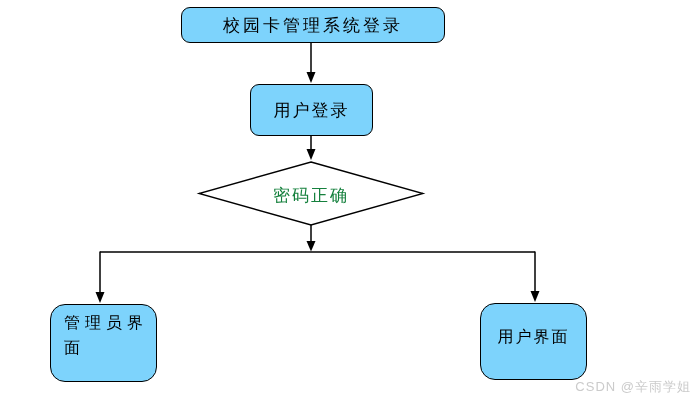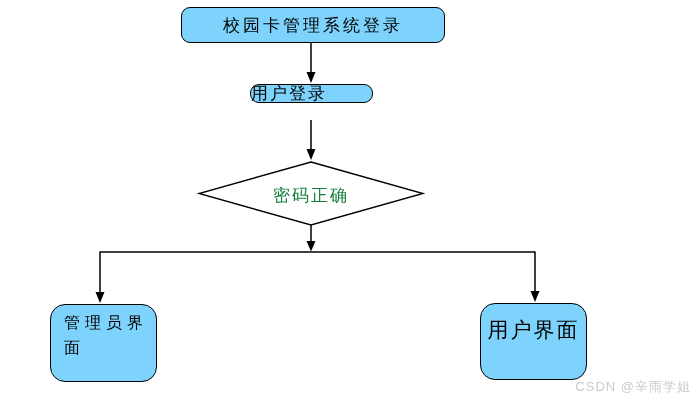--- a/index.html
+++ b/index.html
@@ -23,45 +23,45 @@
     background: #7dd3fc;
     color: #000000;
   }
   .node-start {
     left: 181px; top: 7px; width: 264px; height: 36px;
     border-radius: 9px;
     display: flex; align-items: center; justify-content: center;
     font-size: 17px; letter-spacing: 3px;
   }
   .node-login {
-    left: 250px; top: 84px; width: 123px; height: 19px;
+    left: 250px; top: 84px; width: 123px; height: 52px;
     border-radius: 9px;
-    display: flex; align-items: center; justify-content: flex-start;
+    display: flex; align-items: center; justify-content: center;
     font-size: 17px; letter-spacing: 2px;
   }
   .decision-label {
     position: absolute;
     left: 251px; top: 184px; width: 120px;
     text-align: center;
     font-size: 17px; letter-spacing: 2px;
     color: #15803d;
   }
   .node-admin {
     left: 50px; top: 304px; width: 107px; height: 78px;
     border-radius: 15px;
     padding: 5px 4px 0 13px;
     font-size: 16px; letter-spacing: 5px; line-height: 25px;
   }
   .node-admin .wrapbox { display: inline-block; width: 88px; word-break: break-all; }
   .node-user {
     left: 480px; top: 303px; width: 107px; height: 77px;
     border-radius: 15px;
-    padding-top: 14px;
+    padding-top: 20px;
     text-align: center;
-    font-size: 21px; letter-spacing: 2px; line-height: 25px;
+    font-size: 16px; letter-spacing: 2px; line-height: 25px;
   }
   .watermark {
     position: absolute;
     right: 6px; bottom: 5px;
     font-family: "Liberation Sans", sans-serif;
     font-size: 13px;
     color: #cbcbcb;
     letter-spacing: 1px;
     margin-left: 12px;
   }

